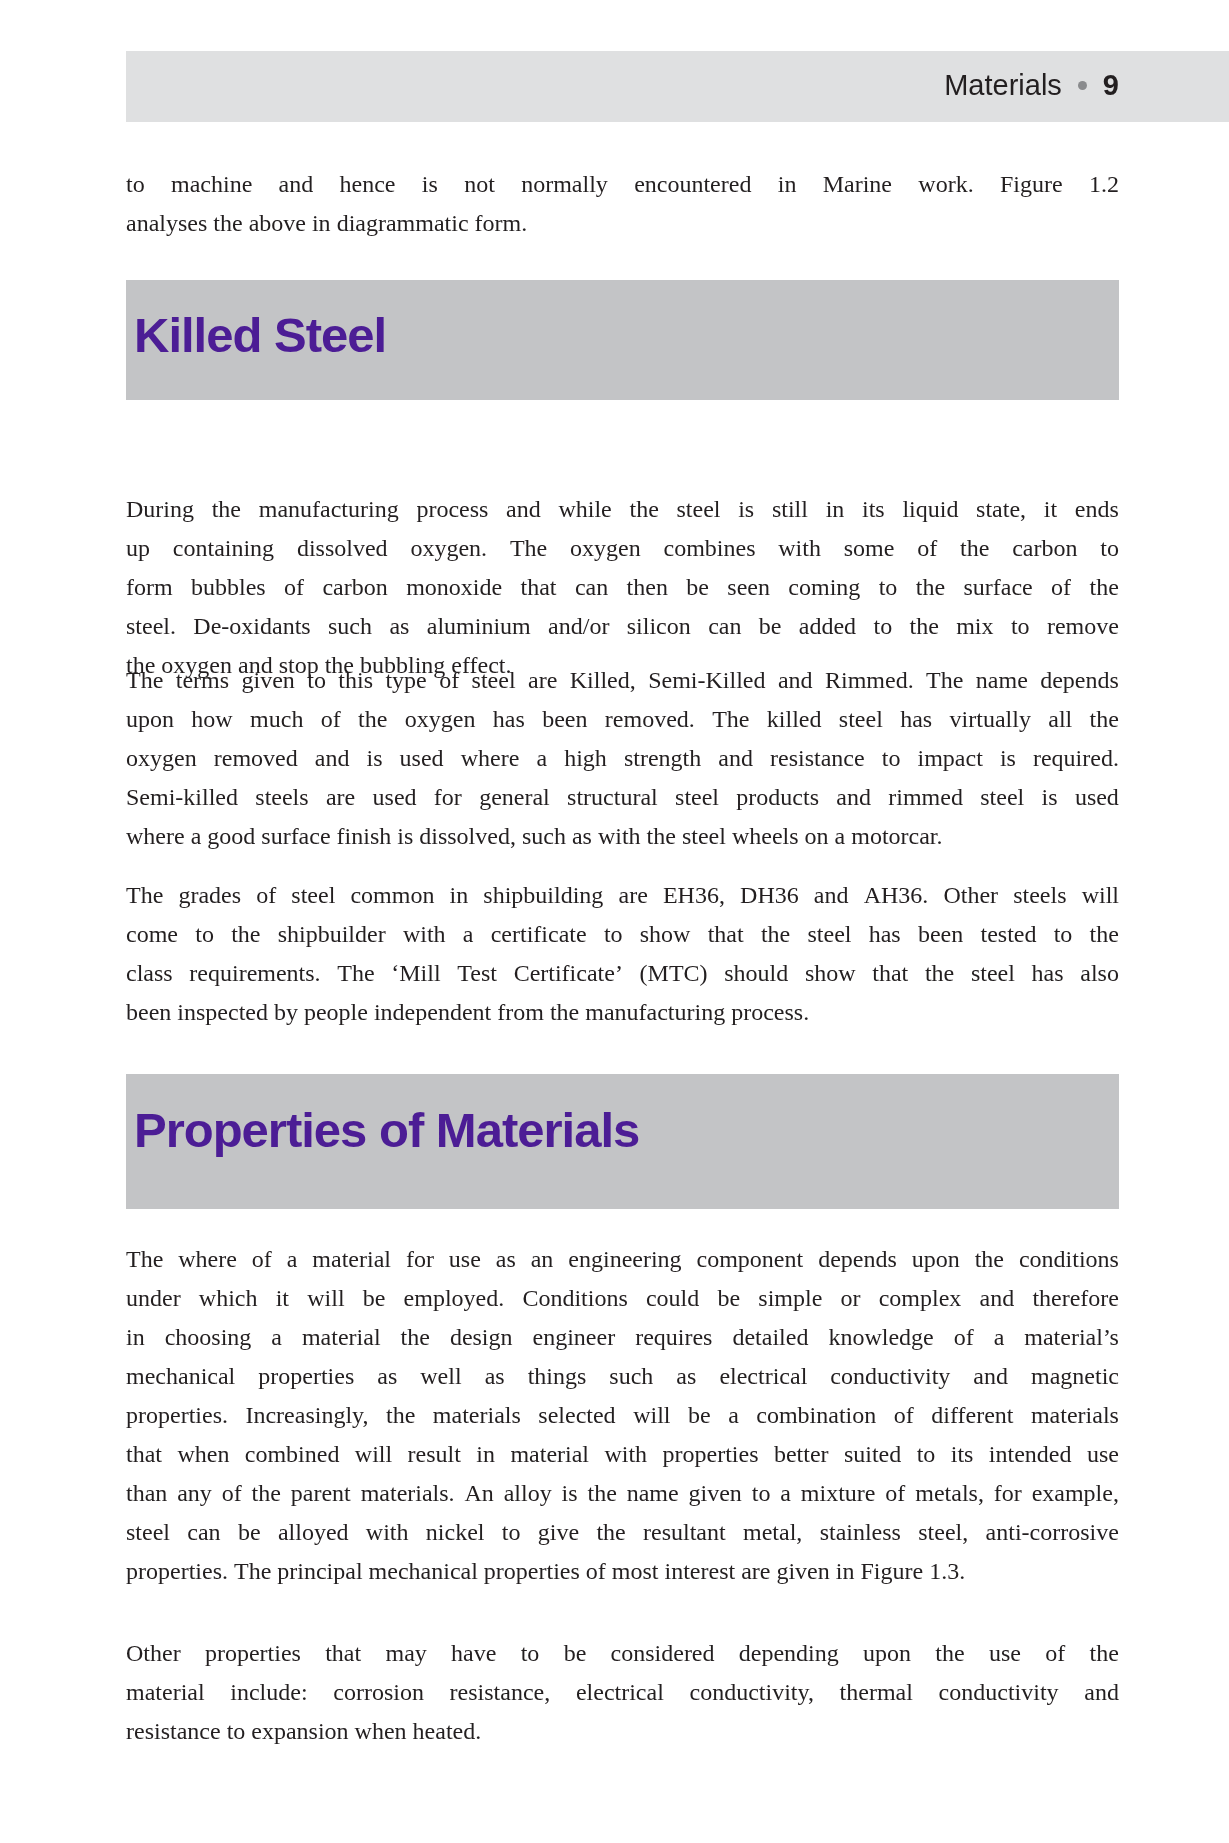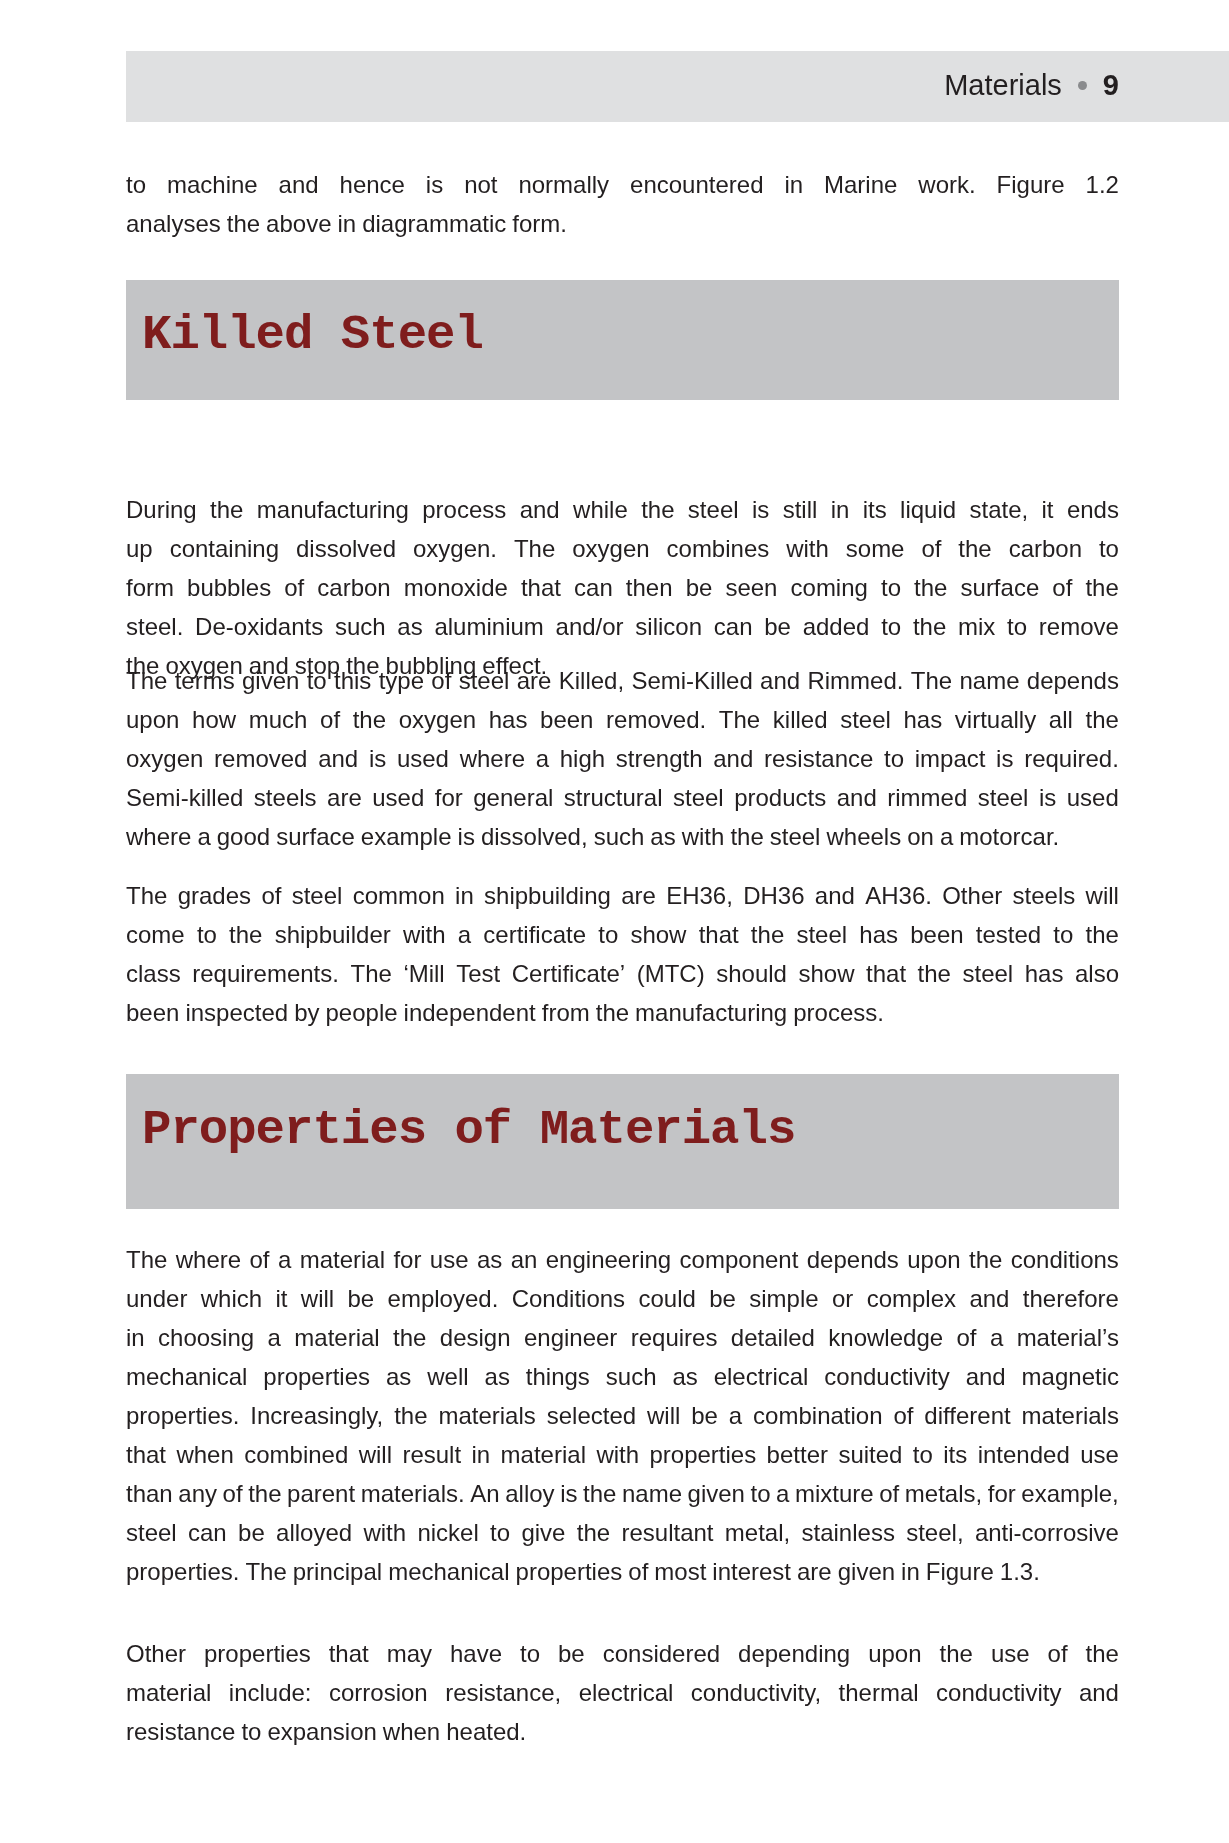--- a/index.html
+++ b/index.html
@@ -49,34 +49,34 @@
 
   .section-box {
     position: absolute;
     left: 126px;
     width: 993px;
     background: #c3c4c6;
   }
   .section-box h2 {
     margin: 0;
     position: absolute;
-    left: 16px;
-    font-family: Liberation Mono, monospace;
+    left: 8px;
+    font-family: Liberation Sans, sans-serif;
     font-weight: bold;
     font-size: 49px;
-    color: #7f1d1d;
+    color: #4c1d95;
     letter-spacing: -1px;
     white-space: nowrap;
   }
 
   .para {
     position: absolute;
     left: 126px;
     width: 993px;
-    font-family: Liberation Sans, sans-serif;
+    font-family: Liberation Serif, serif;
     font-size: 24px;
     color: #231f20;
   }
   .para .line {
     display: block;
     height: 39px;
     line-height: 39px;
     text-align: justify;
     text-align-last: justify;
     white-space: nowrap;
@@ -285,21 +285,21 @@
       <span class="w">rimmed</span>
       <span class="w">steel</span>
       <span class="w">is</span>
       <span class="w">used</span>
     </div>
     <div class="line last">
       <span class="w">where</span>
       <span class="w">a</span>
       <span class="w">good</span>
       <span class="w">surface</span>
-      <span class="w">example</span>
+      <span class="w">finish</span>
       <span class="w">is</span>
       <span class="w">dissolved,</span>
       <span class="w">such</span>
       <span class="w">as</span>
       <span class="w">with</span>
       <span class="w">the</span>
       <span class="w">steel</span>
       <span class="w">wheels</span>
       <span class="w">on</span>
       <span class="w">a</span>

